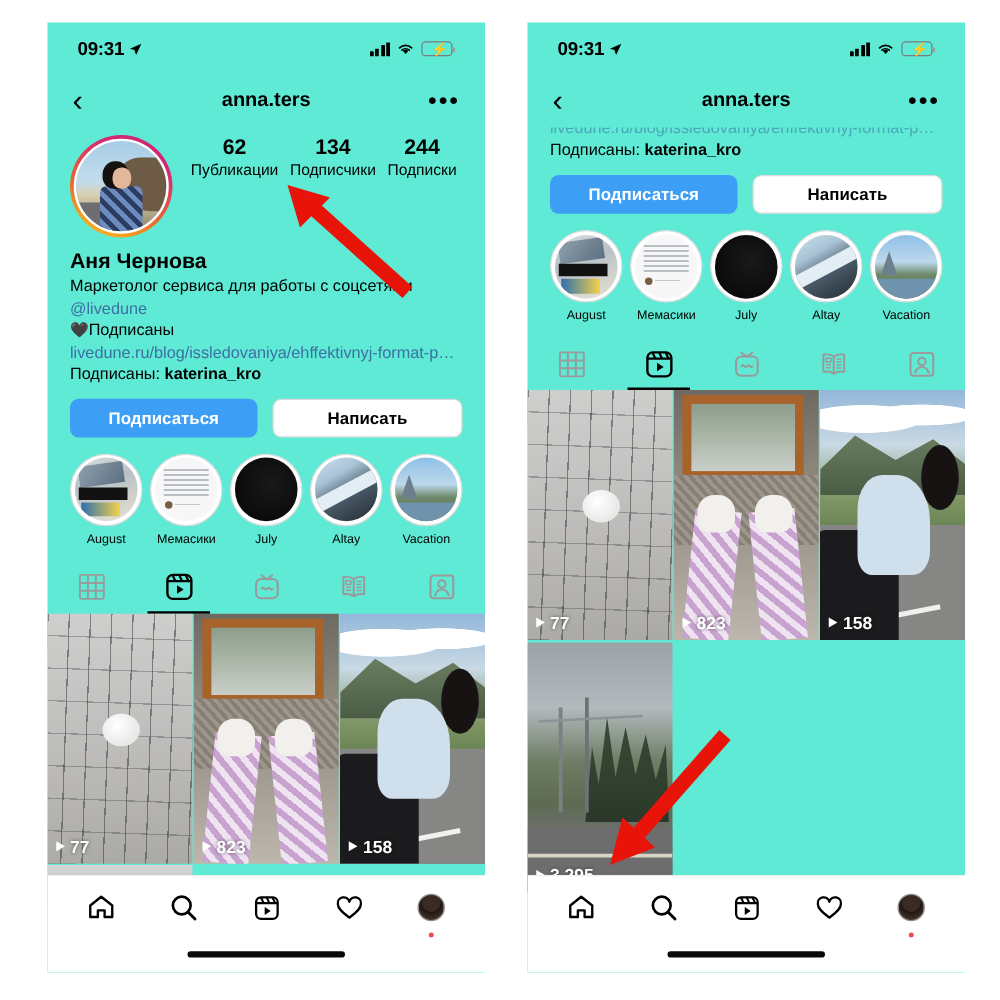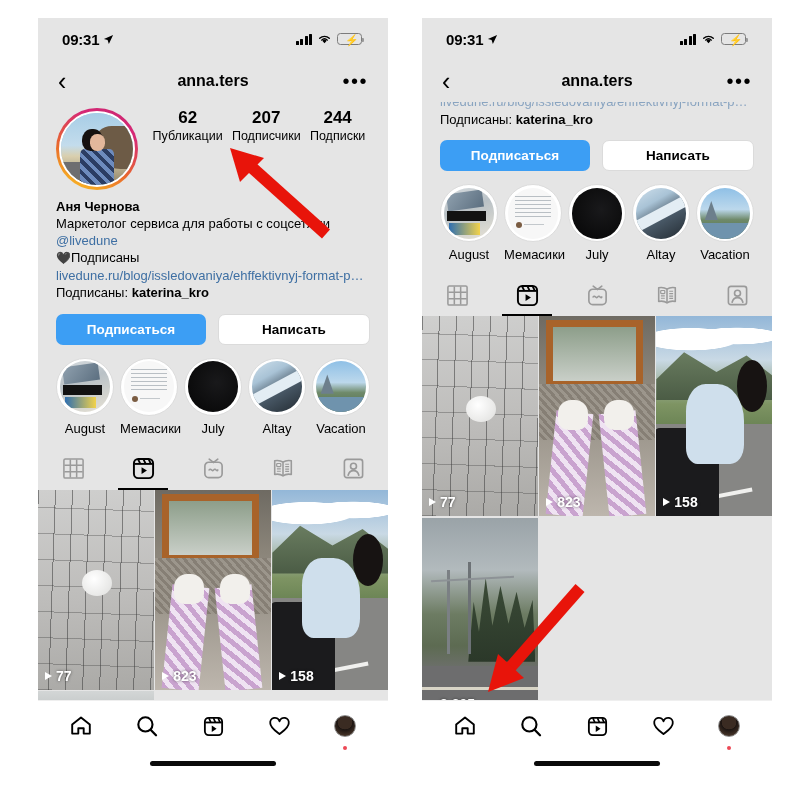--- a/index.html
+++ b/index.html
@@ -9,21 +9,21 @@
     font-family: "Liberation Sans", sans-serif;
     overflow: hidden;
   }
   .stage { position: relative; width: 800px; height: 800px; background:#fff; }
 
   .phone {
     position: absolute;
     top: 18px;
     width: 350px;
     height: 760px;
-    background: #e5e5e5;
+    background: #5eead4;
     overflow: hidden;
   }
   .phone-left  { left: 38px; }
   .phone-right { left: 422px; }
 
   
   .statusbar {
     height: 42px;
     display: flex; align-items: center; justify-content: space-between;
     padding: 0 26px 0 24px;
@@ -90,21 +90,21 @@
   .av-body { position:absolute; left: 0; top: 36%; width: 100%; height: 64%;
              background: repeating-linear-gradient(45deg,#2b3d63 0 4px,#6d8bbd 4px 8px); border-radius: 14% 14% 0 0; }
 
   .stats { display: flex; flex: 1; justify-content: space-around; padding-left: 4px; }
   .stat { text-align: center; cursor: pointer; }
   .stat-num { font-size: 17px; font-weight: bold; color:#000; line-height: 1.15; }
   .stat-lbl { font-size: 12.5px; color:#000; line-height: 1.3; }
 
   
   .bio { padding: 8px 18px 0 18px; font-size: 13px; line-height: 1.32; color:#000; }
-  .bio-name { font-weight: bold; font-size: 13px; }
+  .bio-name { font-weight: bold; font-size: 17px; }
   .bio-line { white-space: nowrap; }
   .bio-mention { color:#3e6fa3; }
   .bio-link { color:#3e6fa3; white-space: nowrap; overflow: hidden; text-overflow: ellipsis; display:block; }
   .bio-follow b { font-weight: bold; }
   .emoji-dot { font-size: 12px; }
 
   
   .actions { display: flex; gap: 12px; padding: 12px 18px 0 18px; }
   .btn {
     flex: 1; height: 31px; border-radius: 7px;
@@ -115,21 +115,21 @@
   .btn-secondary { background:#fff; color:#000; border: 1px solid #dbdbdb; }
 
   
   .highlights { display: flex; justify-content: space-between; padding: 13px 18px 0 18px; }
   .hl { width: 58px; text-align: center; cursor: pointer; }
   .hl-ring {
     width: 58px; height: 58px; border-radius: 50%;
     border: 1.2px solid #dcdcdc; padding: 2.6px; background:#fff;
   }
   .hl-img { width: 100%; height: 100%; border-radius: 50%; overflow: hidden; position: relative; }
-  .hl-lbl { font-size: 13px; color:#000; margin-top: 5px; white-space: nowrap; }
+  .hl-lbl { font-size: 10px; color:#000; margin-top: 5px; white-space: nowrap; }
 
   .hlA { background: linear-gradient(160deg,#d8dde0 0%,#b9c1c6 40%,#e7e2d5 100%); }
   .hlA::before { content:""; position:absolute; left:6%; top:8%; width:70%; height:34%;
                  background: linear-gradient(135deg,#8fa0ae,#5c6f80); transform: rotate(-8deg); }
   .hlA::after { content:""; position:absolute; left:6%; top:46%; width:78%; height:20%; background:#121212; }
   .hlA .sub { position:absolute; left:10%; bottom:8%; width:62%; height:22%;
               background: linear-gradient(90deg,#2f6fb0,#f2d24a); }
   .hlB { background:#f7f7f7; }
   .hlB .txt { position:absolute; left:14%; top:16%; width:72%; height:46%;
               background: repeating-linear-gradient(180deg,#b9bfc4 0 1.5px,transparent 1.5px 4px); }
@@ -298,21 +298,21 @@
               <span class="av-face"></span>
             </span>
         </div>
       </div>
       <div class="stats">
         <div class="stat">
           <div class="stat-num">62</div>
           <div class="stat-lbl">Публикации</div>
         </div>
         <div class="stat">
-          <div class="stat-num">207</div>
+          <div class="stat-num">134</div>
           <div class="stat-lbl">Подписчики</div>
         </div>
         <div class="stat">
           <div class="stat-num">244</div>
           <div class="stat-lbl">Подписки</div>
         </div>
       </div>
     </div>
 
     <div class="bio">

